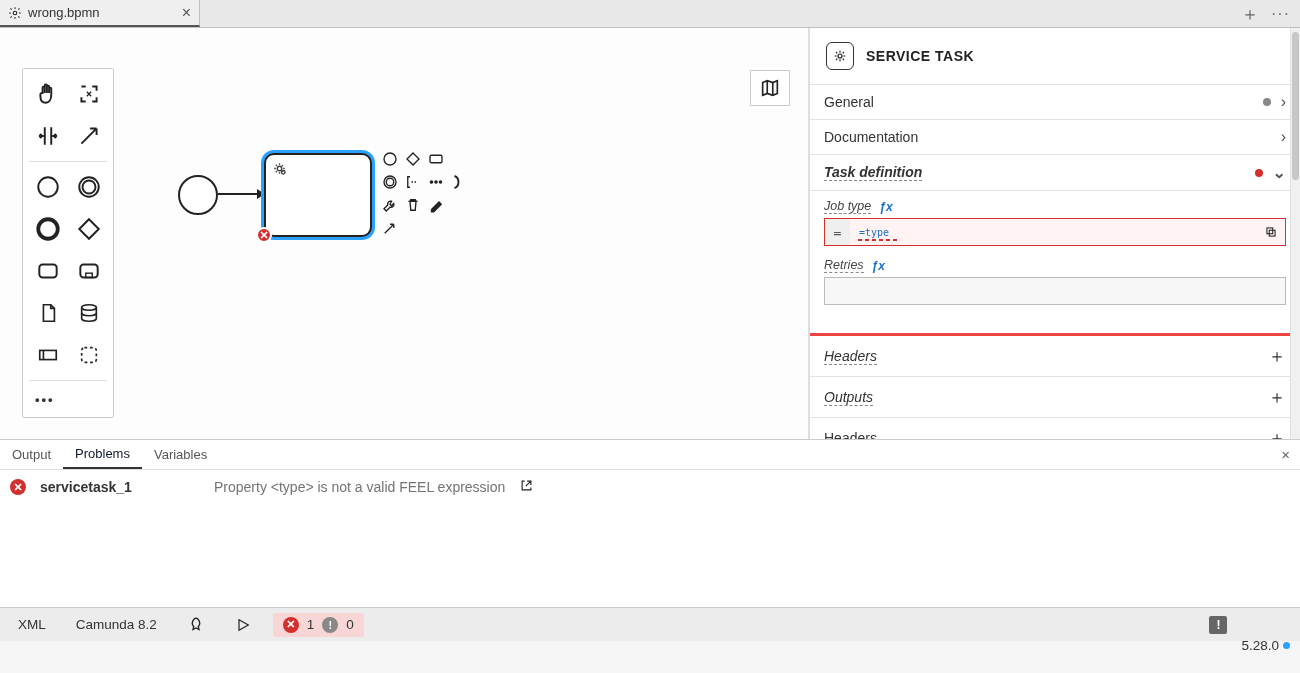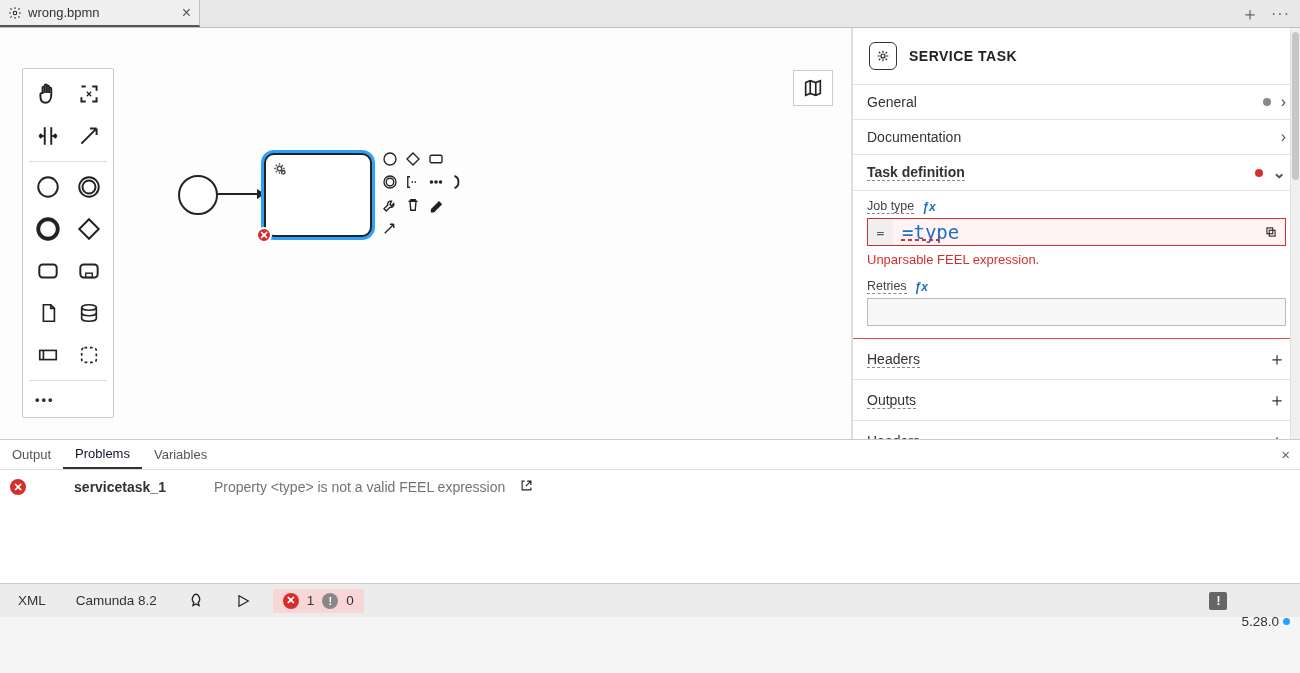--- a/index.html
+++ b/index.html
@@ -158,21 +158,21 @@
     display:flex;
     flex-direction:column;
     gap:3px;
   }
   .cp-row { display:flex; gap:3px;}
   .cp-item { width:20px; height:20px; display:flex; align-items:center; justify-content:center;}
   .cp-item svg { width:18px; height:18px; }
 
   
   .props {
-    width: 448px;
+    width: 491px;
     background:#fff;
     border-left:1px solid #ddd;
     overflow-y:auto;
     position:relative;
   }
   .props-header {
     display:flex;
     align-items:center;
     gap:12px;
     padding: 14px 16px;
@@ -199,25 +199,25 @@
     font-size:14px;
     cursor:pointer;
   }
   .section-head .l { display:flex; align-items:center; gap:8px;}
   .section-head .r { display:flex; align-items:center; gap:10px;}
   .section-head .chev { font-size:16px; color:#555;}
   .dot-grey { width:8px; height:8px; border-radius:50%; background:#888;}
   .dot-red  { width:8px; height:8px; border-radius:50%; background:#d32f2f;}
   .section-head.bold { font-weight:bold;}
   .section-head .plus { font-size:18px; color:#333;}
-  .underline-dotted { border-bottom: 1px dashed #888;}
+  .underline-dotted { border-bottom: 1px dashed #888; font-style: italic;}
 
   .section-body {
-    padding: 8px 14px 12px 14px;
-    border-bottom: 1px solid #ef4444;
+    padding: 8px 14px 28px 14px;
+    border-bottom: 3px solid #ef4444;
   }
   .field-label { font-size:12.5px; color:#444; display:flex; align-items:center; gap:8px; margin-bottom:4px;}
   .field-label .fx { color:#1d6fc4; font-style:italic; font-weight:bold; font-size:12px;}
   .field-input-wrap { position:relative; }
   .field-input-wrap.err .eq,
   .field-input-wrap.err .feel-input { border-color:#d32f2f;}
   .field-input-wrap.err .feel-input { background:#fff3f3;}
   .eq {
     position:absolute; left:0; top:0;
     width:26px; height:28px;
@@ -227,21 +227,21 @@
     display:flex; align-items:center; justify-content:center;
     font-family: monospace;
     color:#555;
   }
   .feel-input {
     width:100%; height:28px;
     border:1px solid #bbb;
     background:#fff;
     padding: 0 26px 0 34px;
     font-family: monospace;
-    font-size:19px;
+    font-size:10px;
     outline:none;
   }
   .expand-icon {
     position:absolute; right:6px; top:5px;
     width:18px; height:18px;
     display:flex; align-items:center; justify-content:center;
     color:#777;
   }
   .type-text { position:relative; }
   .type-underline {
@@ -270,21 +270,21 @@
   .props-scrollbar .thumb {
     position:absolute;
     left:1px; right:1px;
     top:4px; height:36%;
     background:#c7c7c7;
     border-radius:4px;
   }
 
   
   .bottom-panel {
-    height: 144px;
+    height: 168px;
     border-top: 1px solid #ccc;
     background:#fff;
     display:flex;
     flex-direction:column;
   }
   .bottom-tabs {
     display:flex;
     align-items:center;
     height: 30px;
     border-bottom: 1px solid #ddd;
@@ -319,21 +319,21 @@
   }
   .problem-row .err-icon {
     width:16px; height:16px;
     border-radius:50%;
     background:#d32f2f;
     color:#fff;
     font-size:11px;
     display:flex; align-items:center; justify-content:center;
     font-weight:bold;
   }
-  .problem-row .pid { font-weight:bold; min-width:160px;text-align:center;}
+  .problem-row .pid { font-weight:bold; min-width:160px;}
   .problem-row .pmsg { color:#737373;}
   .problem-row .ext { color:#2a6dc9; }
 
   
   .statusbar {
     height: 34px;
     background:#ececec;
     border-top:1px solid #ccc;
     display:flex;
     align-items:center;
@@ -630,21 +630,20 @@
         <span class="eq">=</span>
         <input class="feel-input" style="color: rgb(29, 111, 196);" value="=type">
         <span class="type-underline"></span>
         <span class="expand-icon">
           <svg viewBox="0 0 24 24" width="14" height="14" stroke="#888">
               <rect x="5" y="5" width="10" height="10"></rect>
               <rect x="9" y="9" width="10" height="10"></rect>
             </svg>
         </span>
       </div>
-      <div class="err-msg">Unparsable FEEL expression.</div>
 
       <div style="height:12px"></div>
 
       <div class="field-label">
         <span class="underline-dotted">Retries</span>
         <span class="fx">ƒx</span>
       </div>
       <input class="plain-input" value="" style="">
     </div>
 

